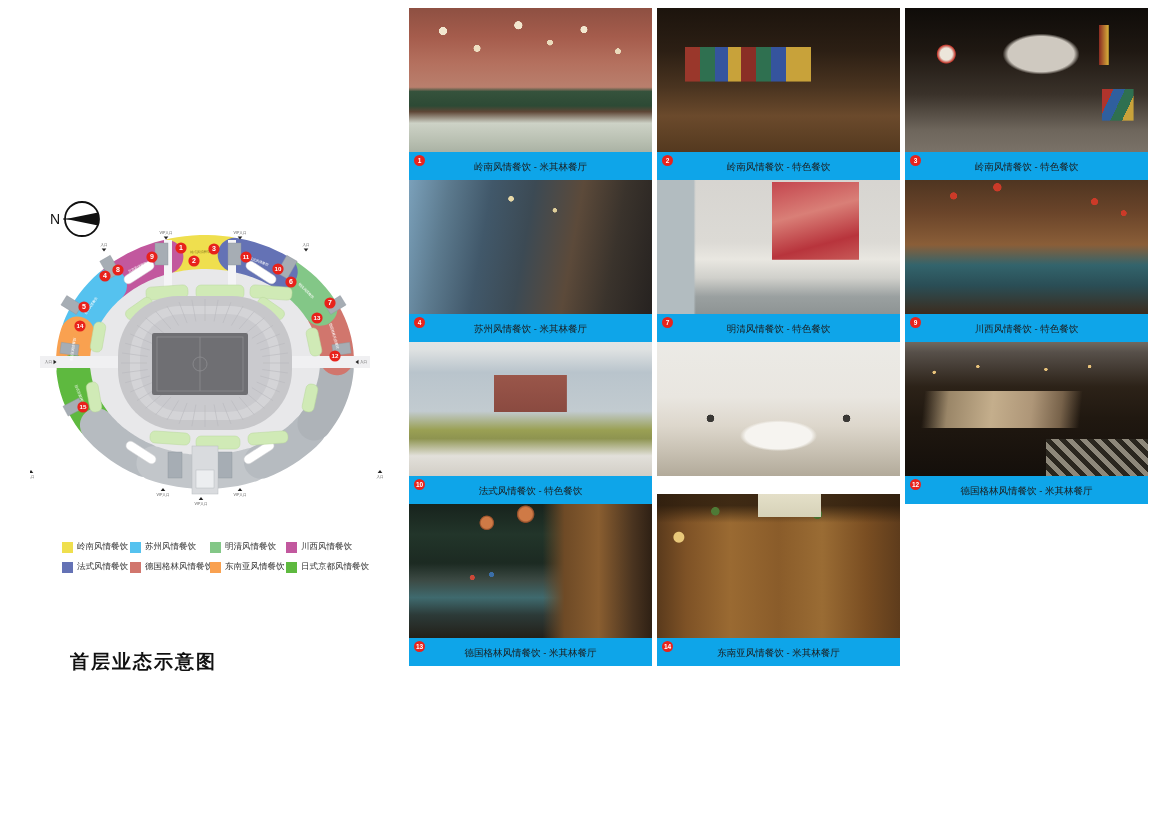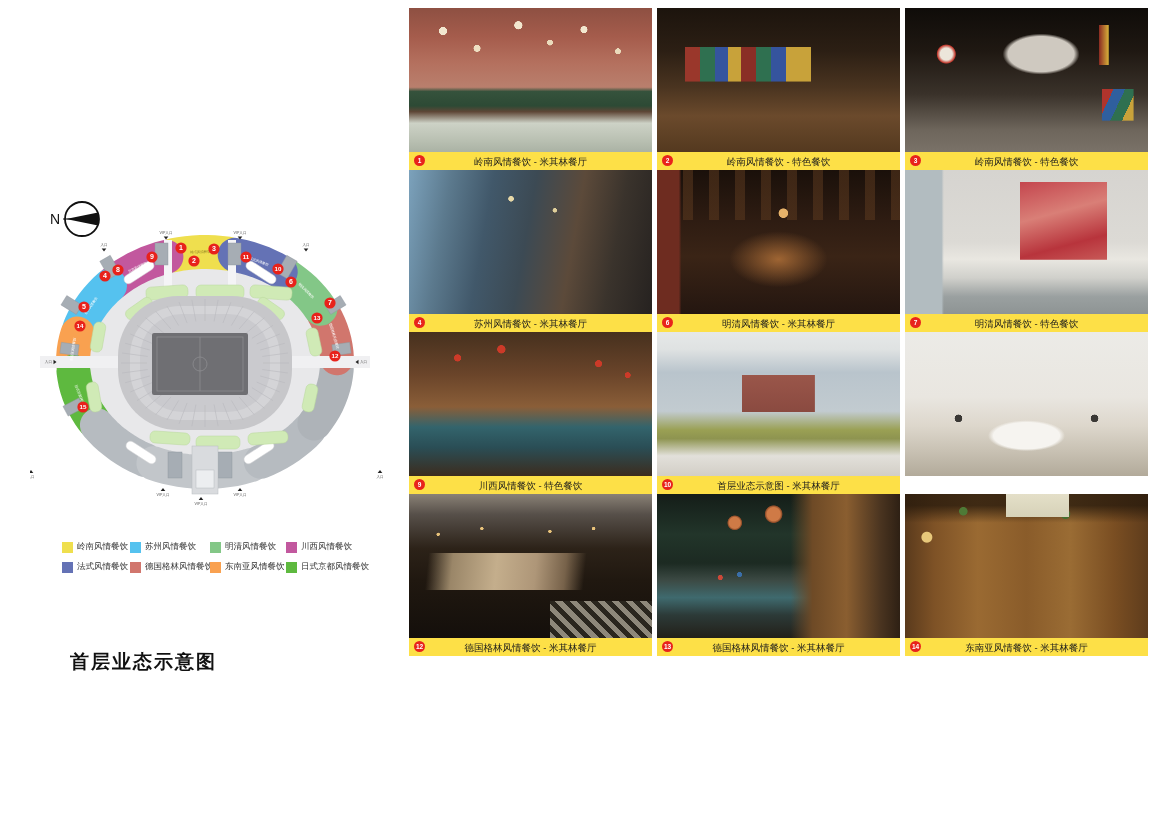--- a/index.html
+++ b/index.html
@@ -14,21 +14,21 @@
   .lg-sw{width:11px;height:11px;flex:0 0 11px;}
   .lg-lb{font-size:8.5px;color:#333;white-space:nowrap;}
   #plan-title{position:absolute;left:70px;top:649px;width:270px;text-align:left;
               font-size:19px;font-weight:bold;color:#111;letter-spacing:2px;}
   
   #gallery{position:absolute;left:409px;top:8px;display:grid;
            grid-template-columns:repeat(3,243px);column-gap:5px;
            grid-auto-rows:161px;row-gap:1px;}
   .cell{width:243px;height:161px;}
   .photo{width:243px;height:144px;background-color:#777;background-repeat:no-repeat;}
-  .cap{position:relative;height:18px;background:#fde047;display:flex;
+  .cap{position:relative;height:28px;background:#0ea5e9;display:flex;
        align-items:center;justify-content:center;}
   .cap-txt{font-size:9.5px;color:#1b1b1b;line-height:17px;}
   .badge{position:absolute;left:5px;top:3px;width:11px;height:11px;border-radius:50%;
          background:#e8231c;color:#fff;font-size:6.5px;font-weight:bold;
          display:flex;align-items:center;justify-content:center;}
   
   .p1{background-image:
     radial-gradient(circle 7px at 14% 16%,#f2e7cf 55%,rgba(0,0,0,0) 62%),
     radial-gradient(circle 6px at 28% 28%,#eedfc2 55%,rgba(0,0,0,0) 62%),
     radial-gradient(circle 7px at 45% 12%,#f2e7cf 55%,rgba(0,0,0,0) 62%),
@@ -419,45 +419,38 @@
         </div>
       </div>
       <div class="cell">
         <div class="photo p4"></div>
         <div class="cap">
           <span class="badge">4</span>
           <span class="cap-txt">苏州风情餐饮 - 米其林餐厅</span>
         </div>
       </div>
       <div class="cell">
-        <div class="photo p6"></div>
-        <div class="cap">
-          <span class="badge">6</span>
-          <span class="cap-txt">明清风情餐饮 - 米其林餐厅</span>
-        </div>
-      </div>
-      <div class="cell">
         <div class="photo p7"></div>
         <div class="cap">
           <span class="badge">7</span>
           <span class="cap-txt">明清风情餐饮 - 特色餐饮</span>
         </div>
       </div>
       <div class="cell">
         <div class="photo p9"></div>
         <div class="cap">
           <span class="badge">9</span>
           <span class="cap-txt">川西风情餐饮 - 特色餐饮</span>
         </div>
       </div>
       <div class="cell">
         <div class="photo p10"></div>
         <div class="cap">
           <span class="badge">10</span>
-          <span class="cap-txt">首层业态示意图 - 米其林餐厅</span>
+          <span class="cap-txt">法式风情餐饮 - 特色餐饮</span>
         </div>
       </div>
       <div class="cell">
         <div class="photo p11"></div>
       </div>
       <div class="cell">
         <div class="photo p12"></div>
         <div class="cap">
           <span class="badge">12</span>
           <span class="cap-txt">德国格林风情餐饮 - 米其林餐厅</span>

